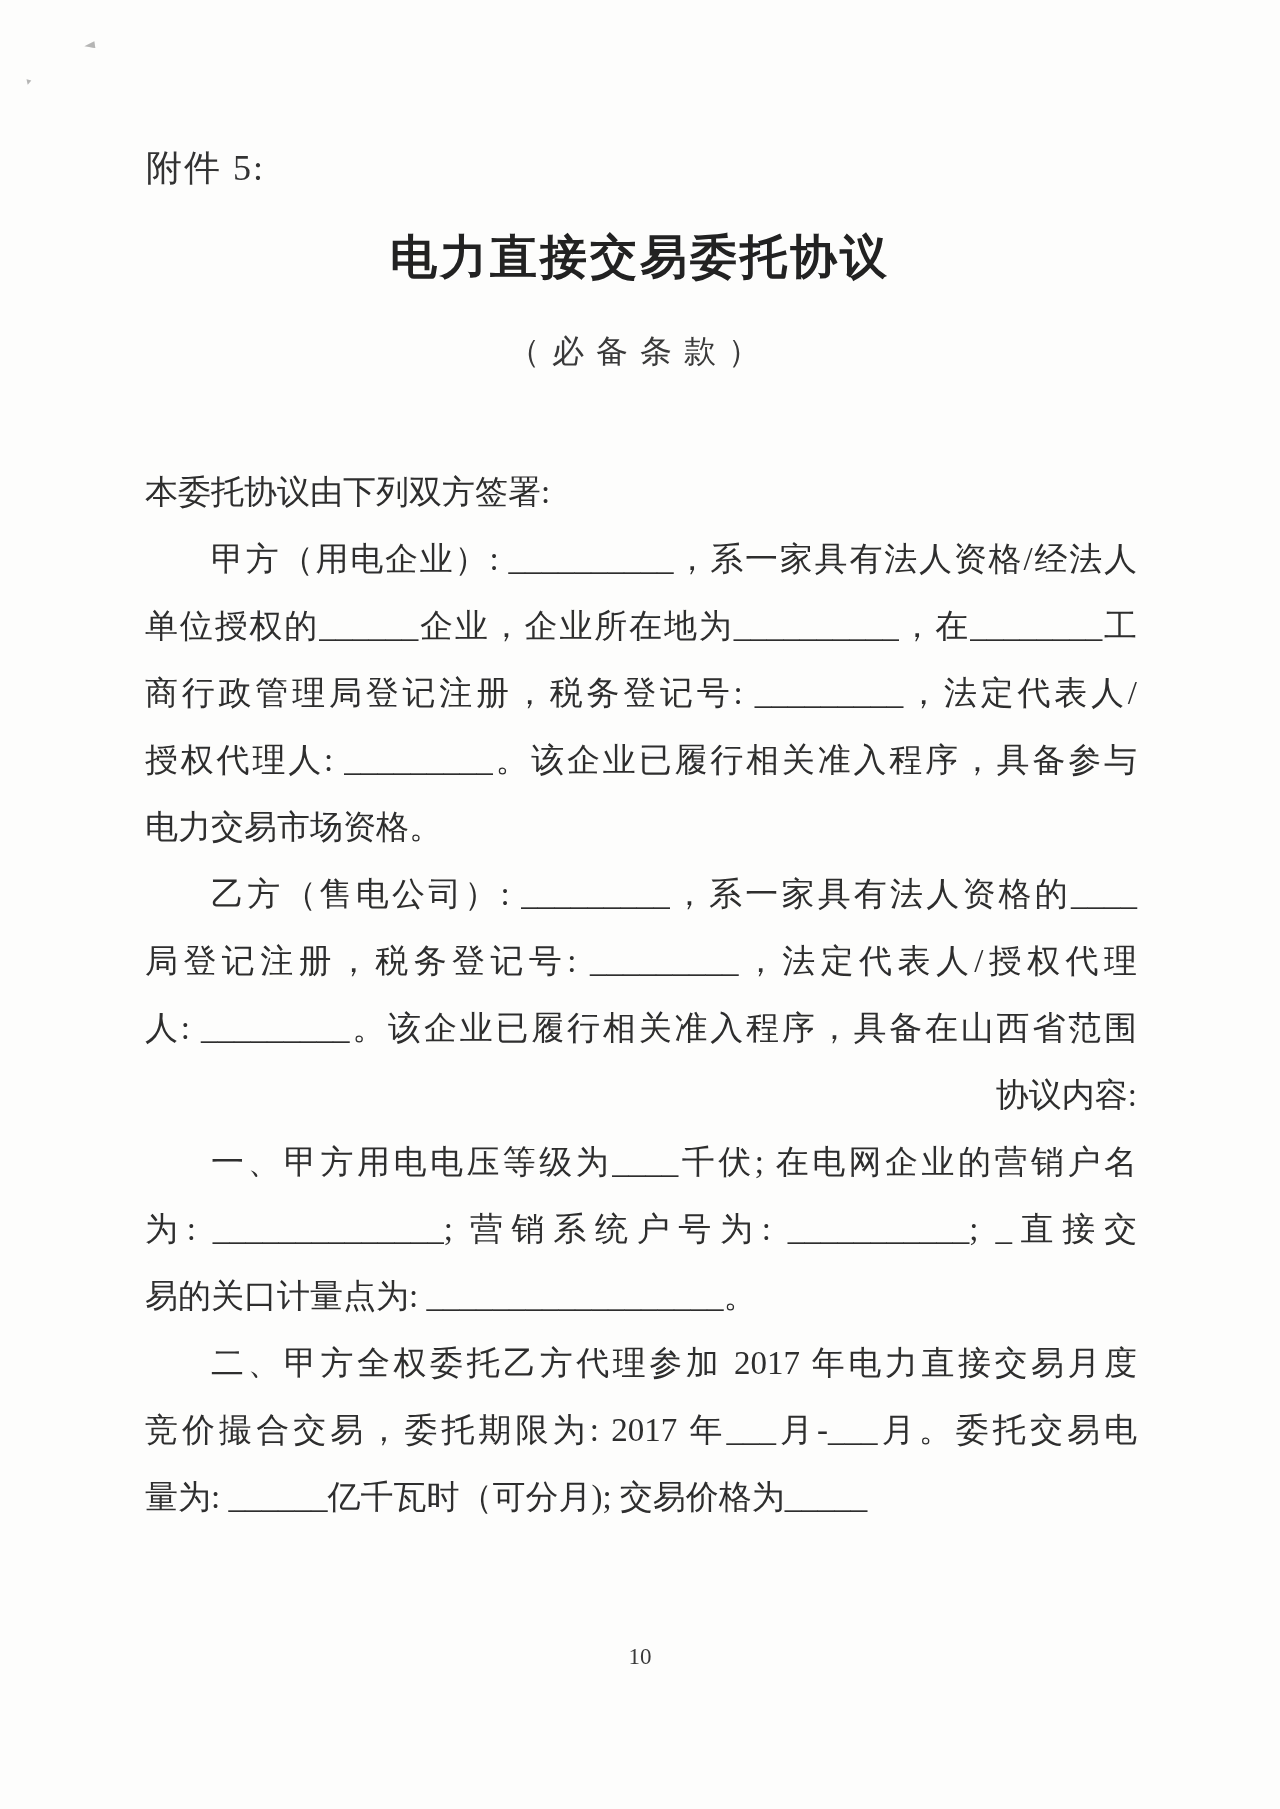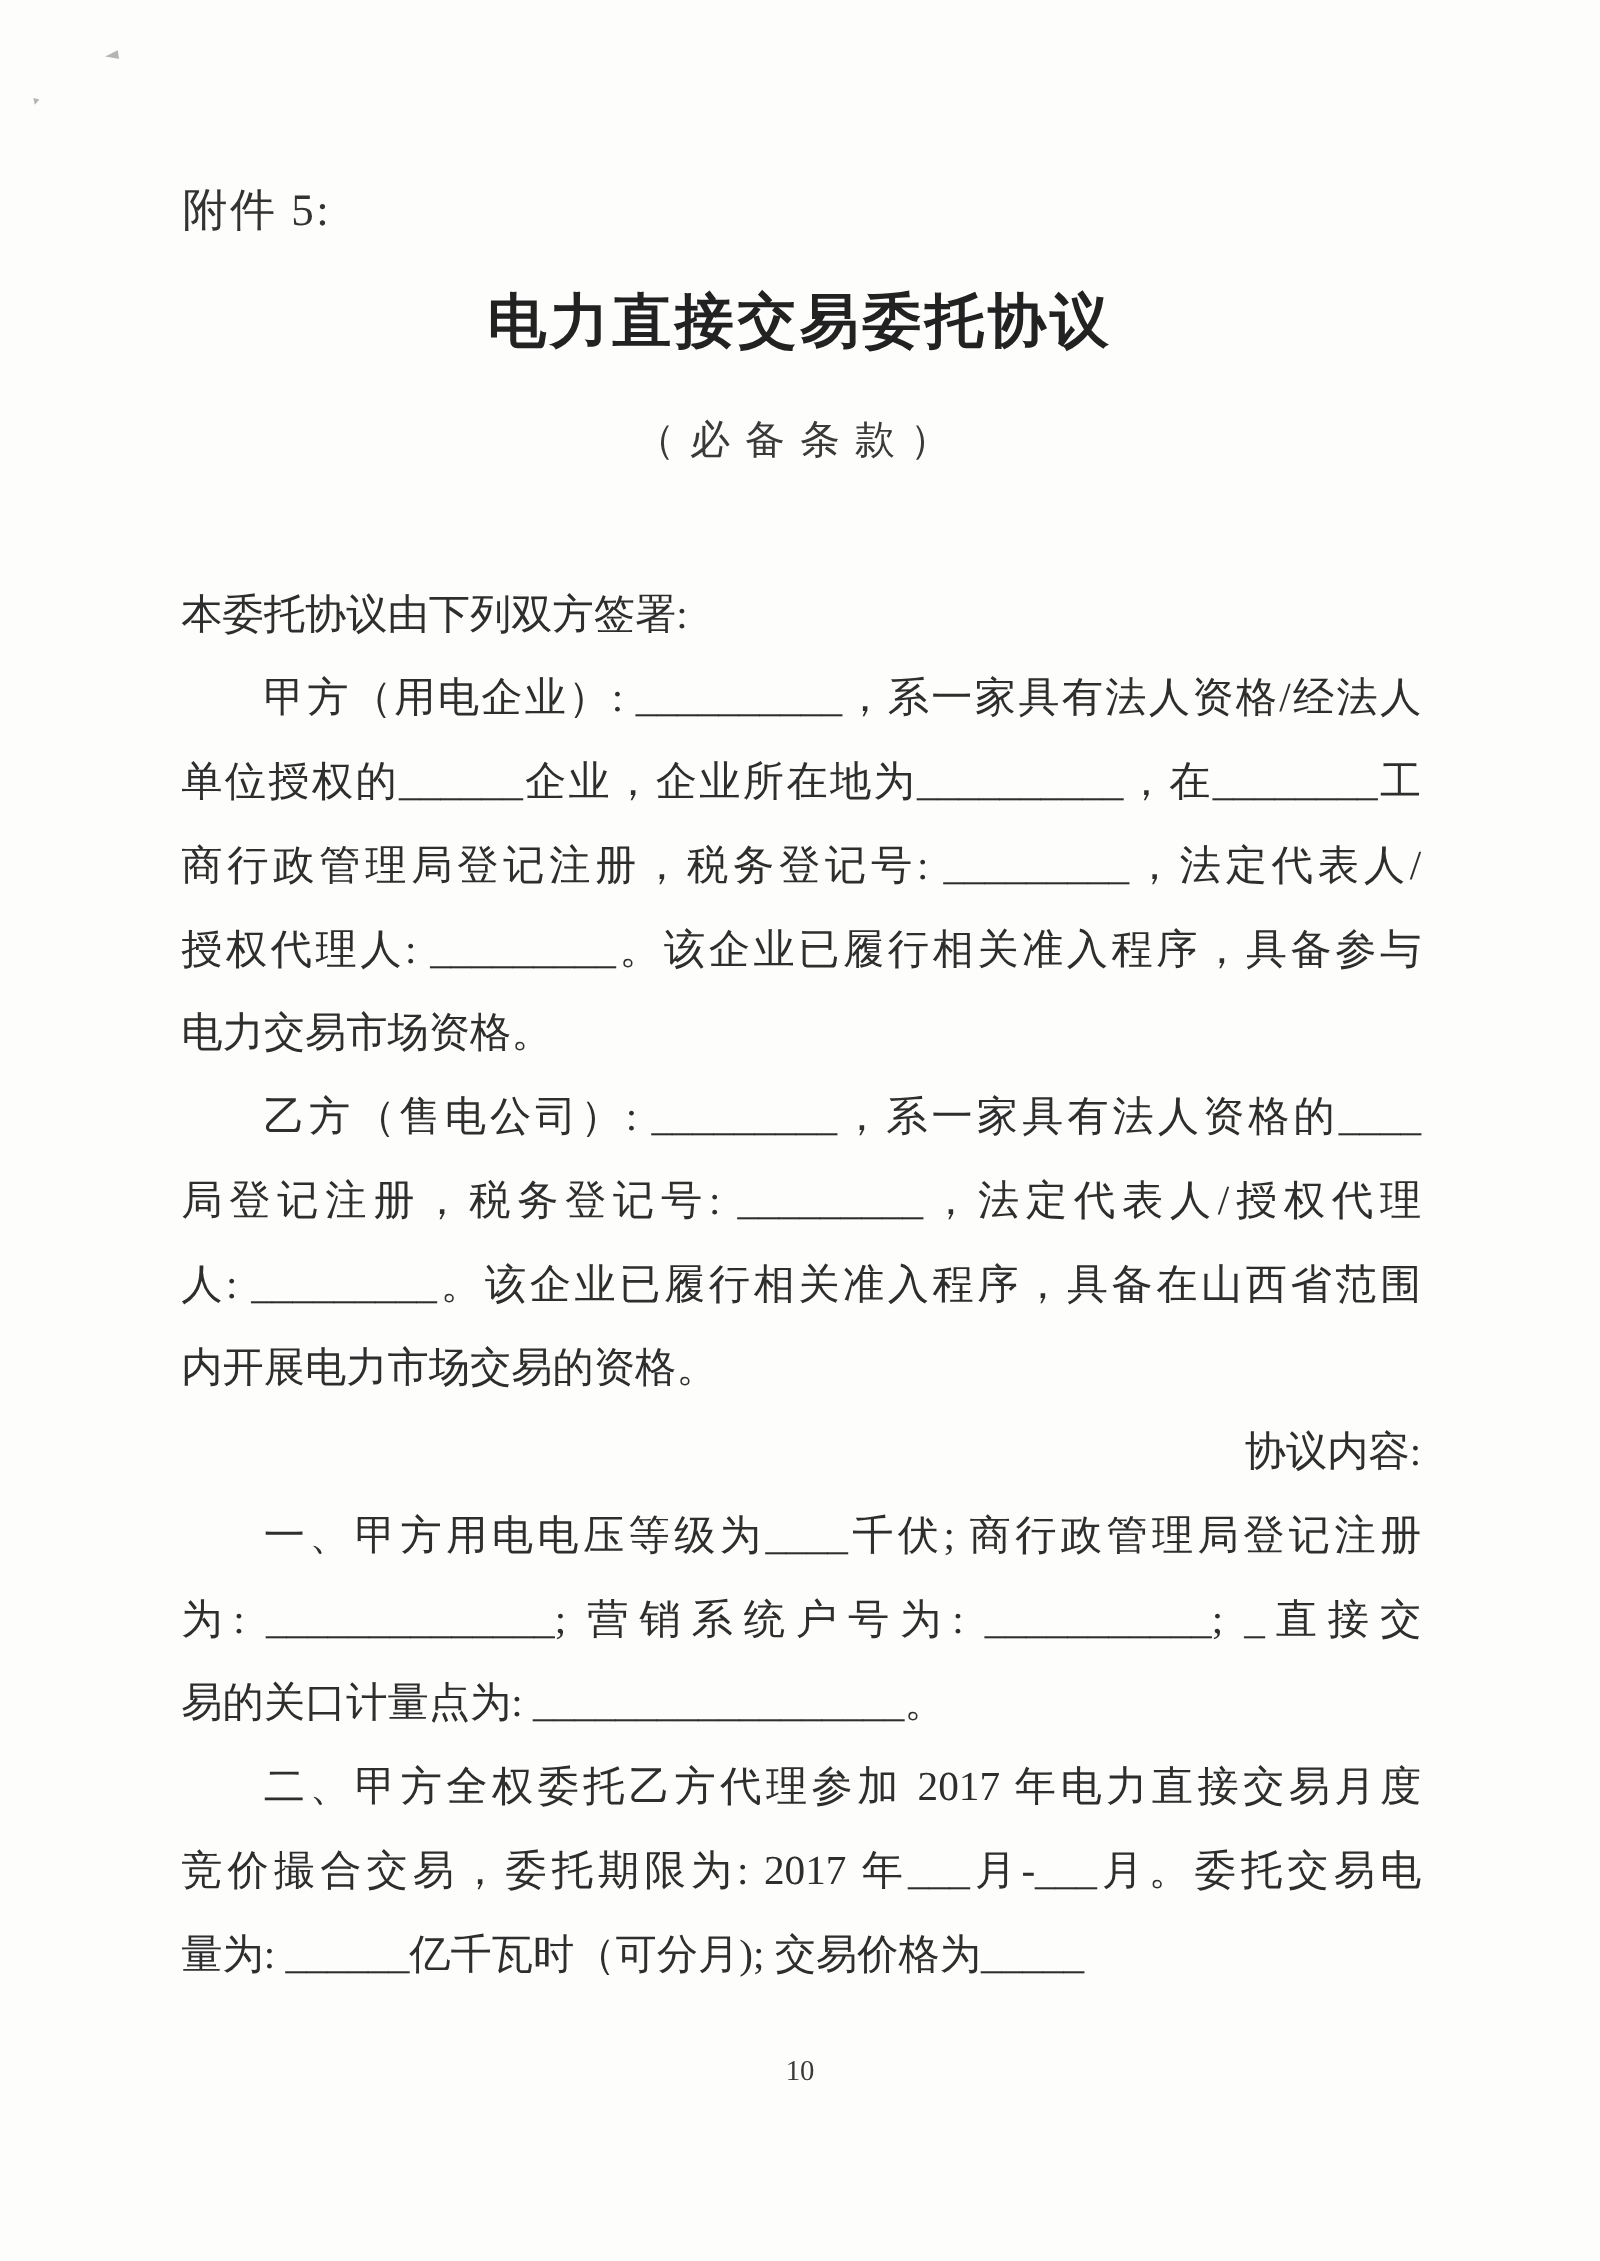--- a/index.html
+++ b/index.html
@@ -108,23 +108,22 @@
   <div class="doc-body">
       <div class="line">本委托协议由下列双方签署:</div>
       <div class="line just ind">甲方（用电企业）: __________，系一家具有法人资格/经法人</div>
       <div class="line just">单位授权的______企业，企业所在地为__________，在________工</div>
       <div class="line just">商行政管理局登记注册，税务登记号: _________，法定代表人/</div>
       <div class="line just">授权代理人: _________。该企业已履行相关准入程序，具备参与</div>
       <div class="line">电力交易市场资格。</div>
       <div class="line just ind">乙方（售电公司）: _________，系一家具有法人资格的____</div>
       <div class="line just">局登记注册，税务登记号: _________，法定代表人/授权代理</div>
       <div class="line just">人: _________。该企业已履行相关准入程序，具备在山西省范围</div>
-      <div class="line">内开展电力市场交易的资格。</div>
       <div class="line ind">协议内容:</div>
-      <div class="line just ind">一、甲方用电电压等级为____千伏; 商行政管理局登记注册</div>
+      <div class="line just ind">一、甲方用电电压等级为____千伏; 在电网企业的营销户名</div>
       <div class="line just">为: ______________; 营销系统户号为: ___________; _直接交</div>
       <div class="line">易的关口计量点为: __________________。</div>
       <div class="line just ind">二、甲方全权委托乙方代理参加 2017 年电力直接交易月度</div>
       <div class="line just">竞价撮合交易，委托期限为: 2017 年___月-___月。委托交易电</div>
       <div class="line">量为: ______亿千瓦时（可分月); 交易价格为_____</div>
     </div>
 
   <div class="page-number">10</div>
 
 </div>

